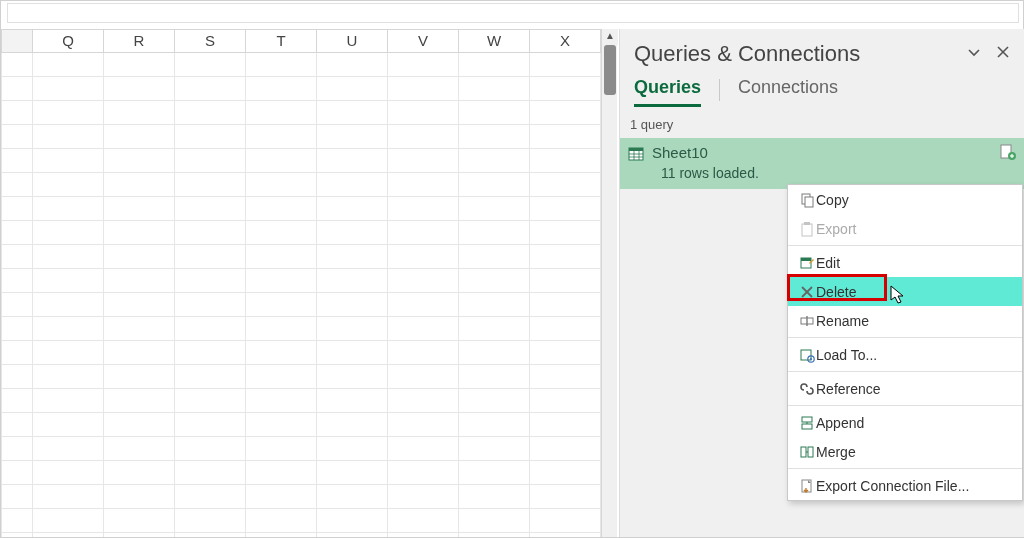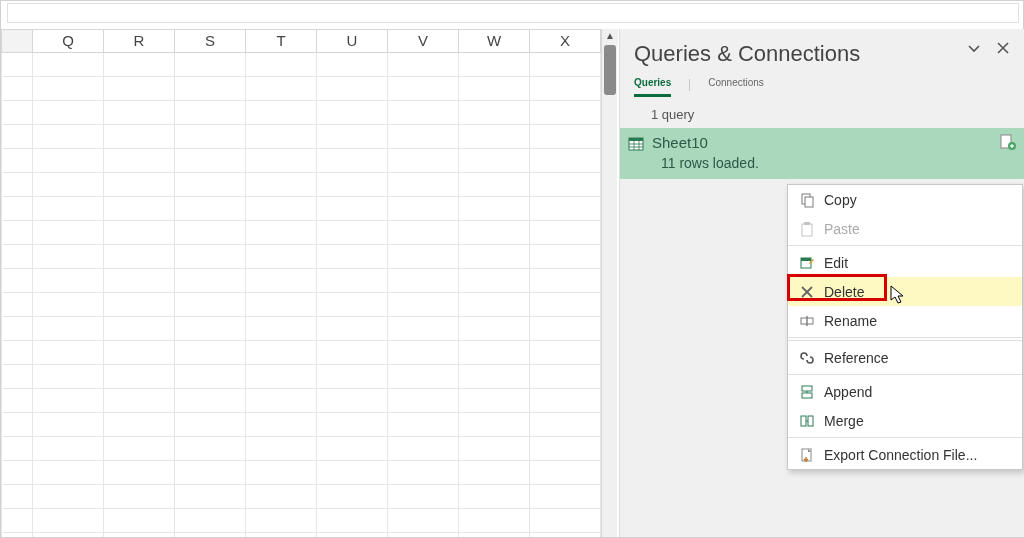--- a/index.html
+++ b/index.html
@@ -97,20 +97,21 @@
   
   .panel {
     position: absolute;
     left: 618px; top: 28px;
     width: 405px; height: 508px;
     background: #f0f0f0;
     border-left: 1px solid #dcdcdc;
   }
   .panel-header {
     display: flex;
+    align-items: center;
     justify-content: space-between;
     padding: 12px 14px 6px 14px;
   }
   .panel-title {
     font-size: 22px;
     color: #444;
     font-weight: 400;
   }
   .panel-close {
     display: flex;
@@ -119,36 +120,36 @@
     font-size: 16px;
   }
   .panel-close span { cursor: pointer; }
   .panel-tabs {
     display: flex;
     gap: 18px;
     padding: 4px 14px 0 14px;
   }
   .tab {
     padding-bottom: 6px;
-    font-size: 10px;
+    font-size: 18px;
     color: #666;
     cursor: pointer;
   }
   .tab.active {
     color: #0c6b3e;
     border-bottom: 3px solid #0c6b3e;
     font-weight: 600;
   }
   .tab-sep {
     border-left: 1px solid #c8c8c8;
     margin: 2px 0 6px 0;
     align-self: stretch;
   }
   .panel-sub {
-    padding: 10px 14px 6px 31px;
+    padding: 10px 14px 6px 10px;
     font-size: 13px;
     color: #555;
   }
   .query-item {
     display: flex;
     align-items: flex-start;
     background: #a9d8bd;
     padding: 6px 24px 8px 8px;
     gap: 8px;
     position: relative;
@@ -180,32 +181,32 @@
     width: 236px;
     background: #fff;
     border: 1px solid #c8c8c8;
     box-shadow: 2px 3px 6px rgba(0,0,0,0.18);
   }
   .ctx-item {
     display: flex;
     align-items: center;
     height: 29px;
     padding: 0 10px;
-    gap: 8px;
+    gap: 0;
     font-size: 14px;
     color: #333;
     cursor: pointer;
   }
   .ctx-item.disabled { color: #aaa; cursor: default; }
   .ctx-item .ic {
     width: 18px; height: 18px;
     flex-shrink: 0;
     display: flex; align-items: center; justify-content: center;
   }
-  .ctx-item.hover { background: #fef9c3; text-align: right; }
+  .ctx-item.hover { background: #5eead4; text-align: right; }
   .ctx-sep {
     height: 1px;
     background: #e0e0e0;
     margin: 2px 0;
   }
   .hl {
     position: absolute;
     border: 3px solid #d60000;
     pointer-events: none;
   }
@@ -534,21 +535,21 @@
       </span>
       <span>Copy</span>
     </div>
     <div class="ctx-item disabled">
       <span class="ic">
         <svg width="16" height="16" viewBox="0 0 16 16">
             <rect x="3" y="3" width="10" height="12" fill="none" stroke="#c4c4c4"></rect>
             <rect x="5" y="1" width="6" height="3" fill="#c4c4c4"></rect>
           </svg>
       </span>
-      <span>Paste</span>
+      <span>Export</span>
     </div>
     <div class="ctx-sep"></div>
     <div class="ctx-item">
       <span class="ic">
         <svg width="16" height="16" viewBox="0 0 16 16">
             <rect x="2" y="3" width="10" height="10" fill="none" stroke="#2b7a52"></rect>
             <rect x="2" y="3" width="10" height="3" fill="#2b7a52"></rect>
             <path d="M10 8 L14 4 L15 5 L11 9 Z" fill="#d69a2d"></path>
           </svg>
       </span>
@@ -566,20 +567,30 @@
     <div class="ctx-item">
       <span class="ic">
         <svg width="16" height="16" viewBox="0 0 16 16">
             <rect x="2" y="5" width="12" height="6" fill="none" stroke="#7a7a7a"></rect>
             <line x1="8" y1="3" x2="8" y2="13" stroke="#7a7a7a" stroke-width="1.4"></line>
           </svg>
       </span>
       <span>Rename</span>
     </div>
     <div class="ctx-sep"></div>
+    <div class="ctx-item">
+      <span class="ic">
+        <svg width="16" height="16" viewBox="0 0 16 16">
+            <rect x="2" y="3" width="10" height="10" fill="none" stroke="#2b7a52"></rect>
+            <circle cx="12" cy="12" r="3.2" fill="none" stroke="#3a6fb5" stroke-width="1.2"></circle>
+            <path d="M11 12 L13 12 M12 11 L12 13" stroke="#3a6fb5"></path>
+          </svg>
+      </span>
+      <span>Load To...</span>
+    </div>
     <div class="ctx-sep"></div>
     <div class="ctx-item">
       <span class="ic">
         <svg width="16" height="16" viewBox="0 0 16 16">
             <path d="M5 9 A3 3 0 1 1 8 6 M11 7 A3 3 0 1 1 8 10" fill="none" stroke="#555" stroke-width="1.6"></path>
           </svg>
       </span>
       <span>Reference</span>
     </div>
     <div class="ctx-sep"></div>

